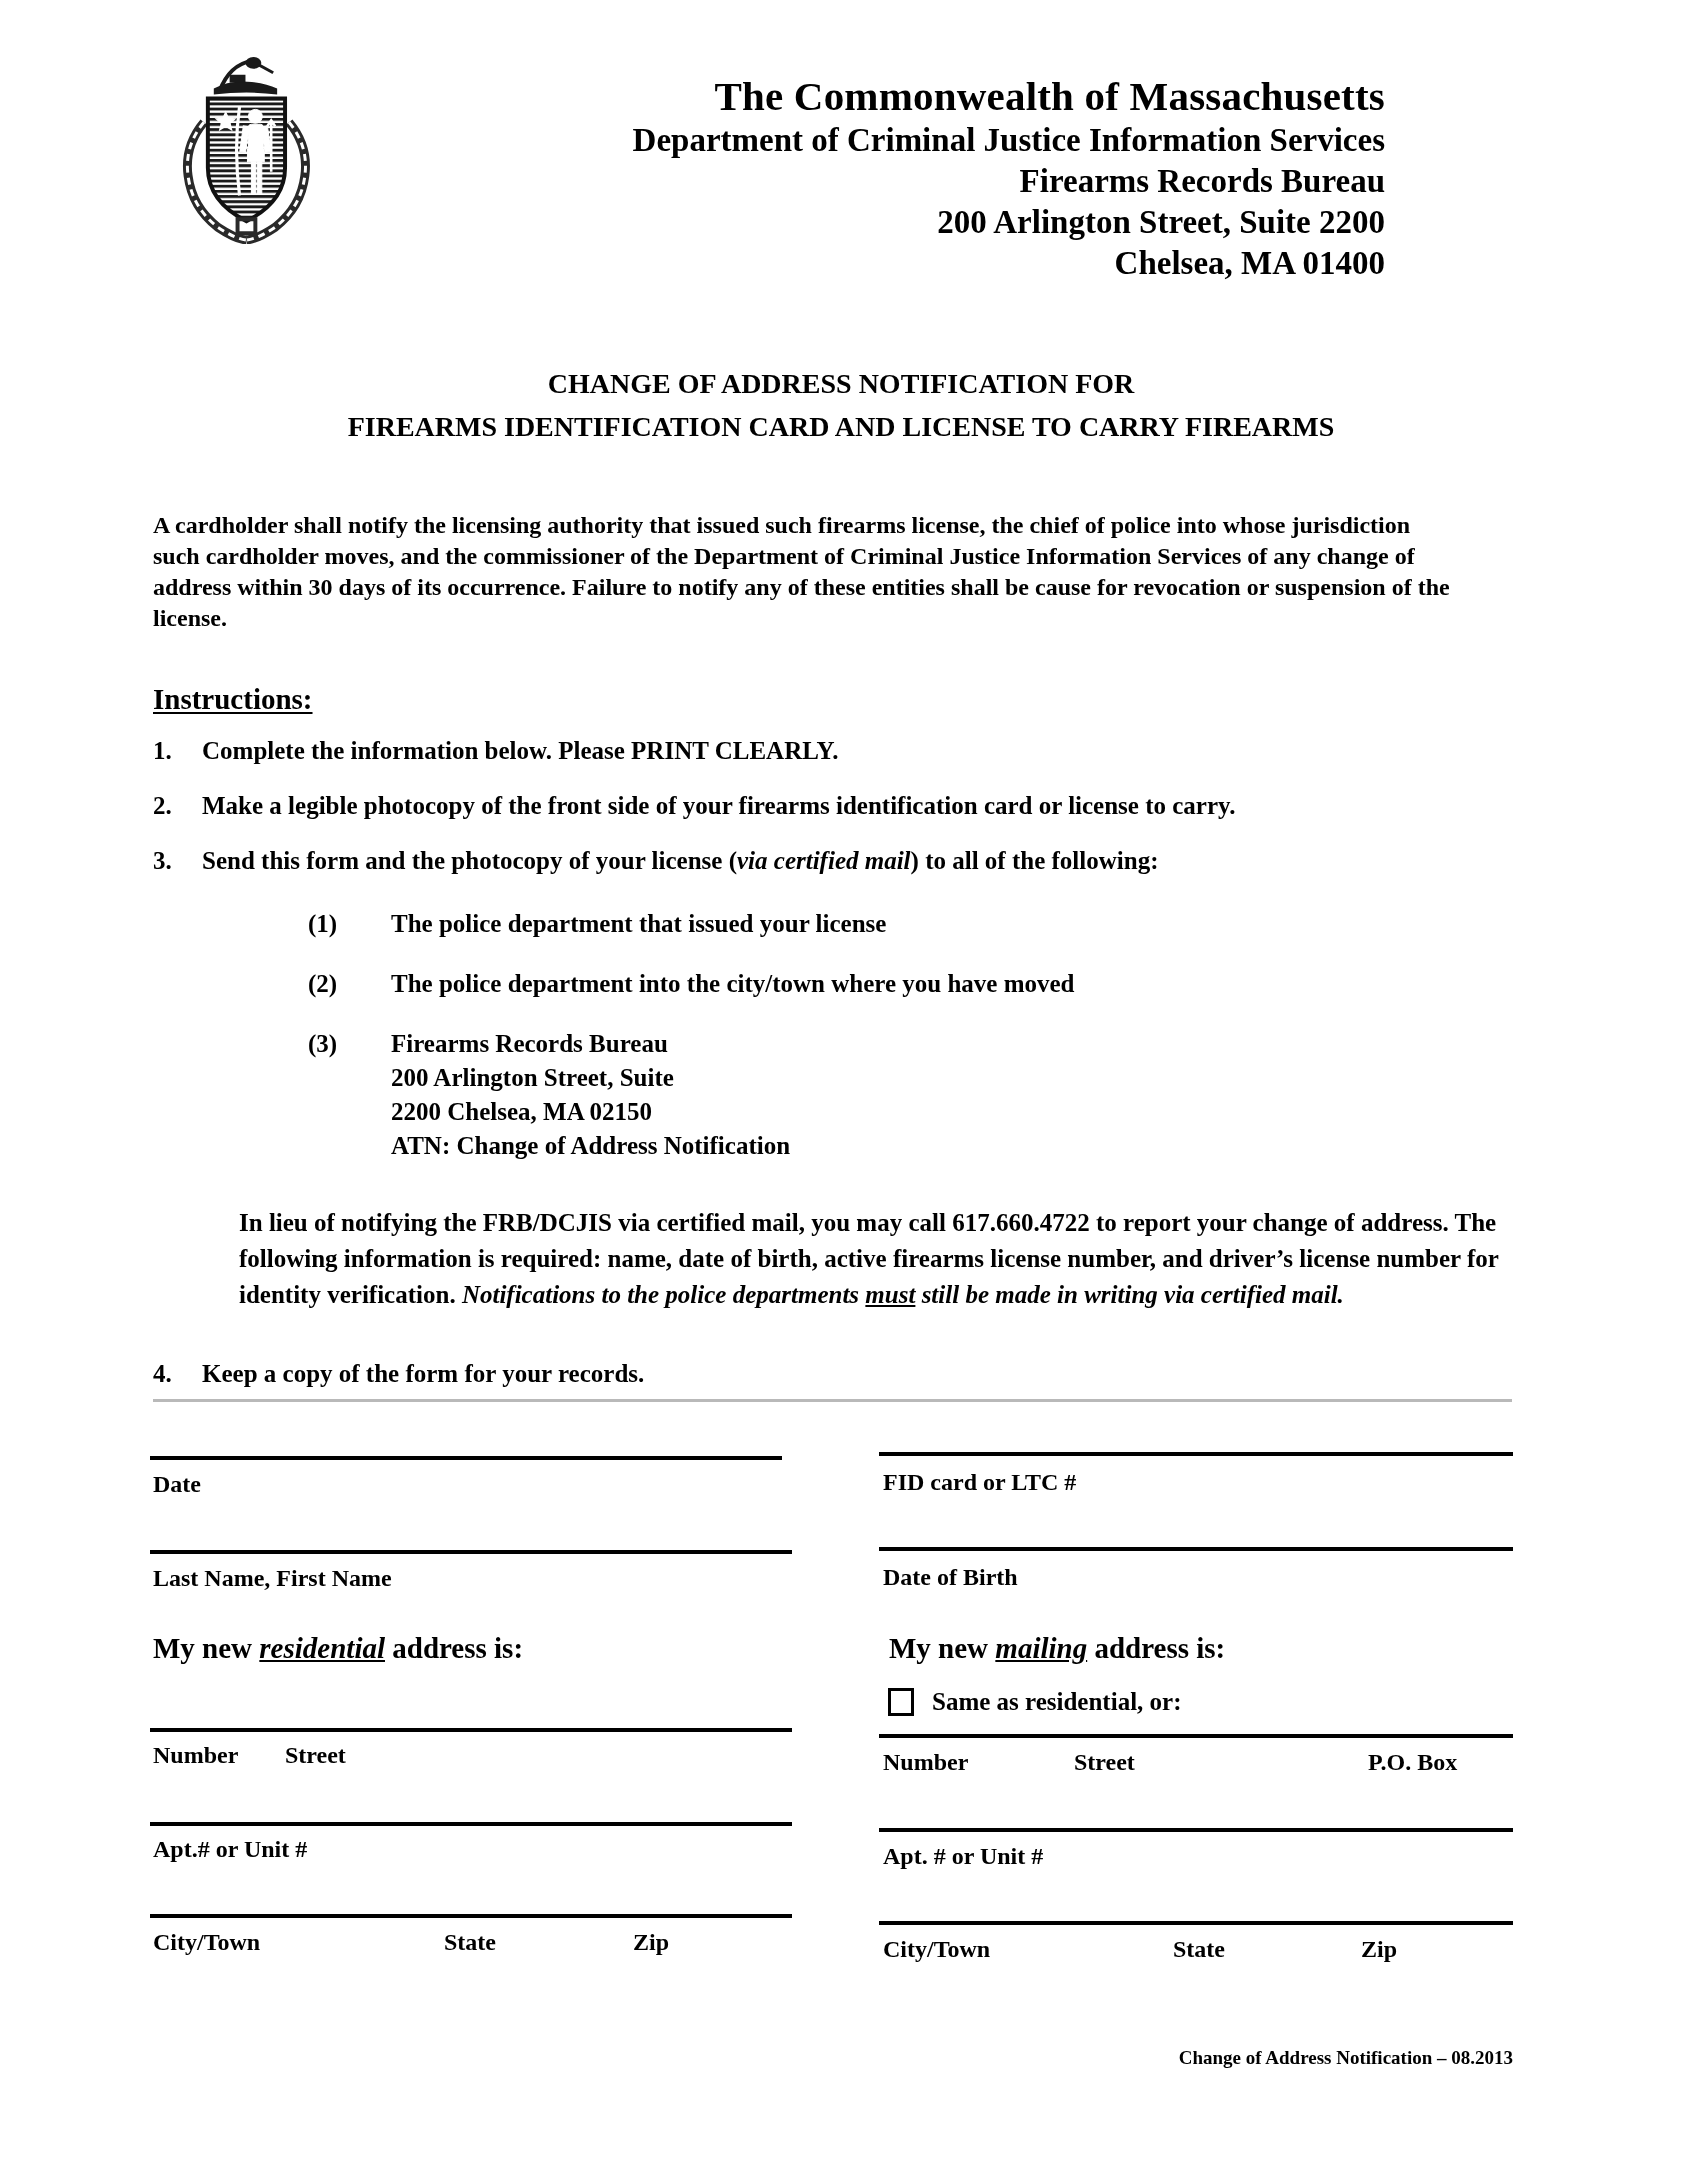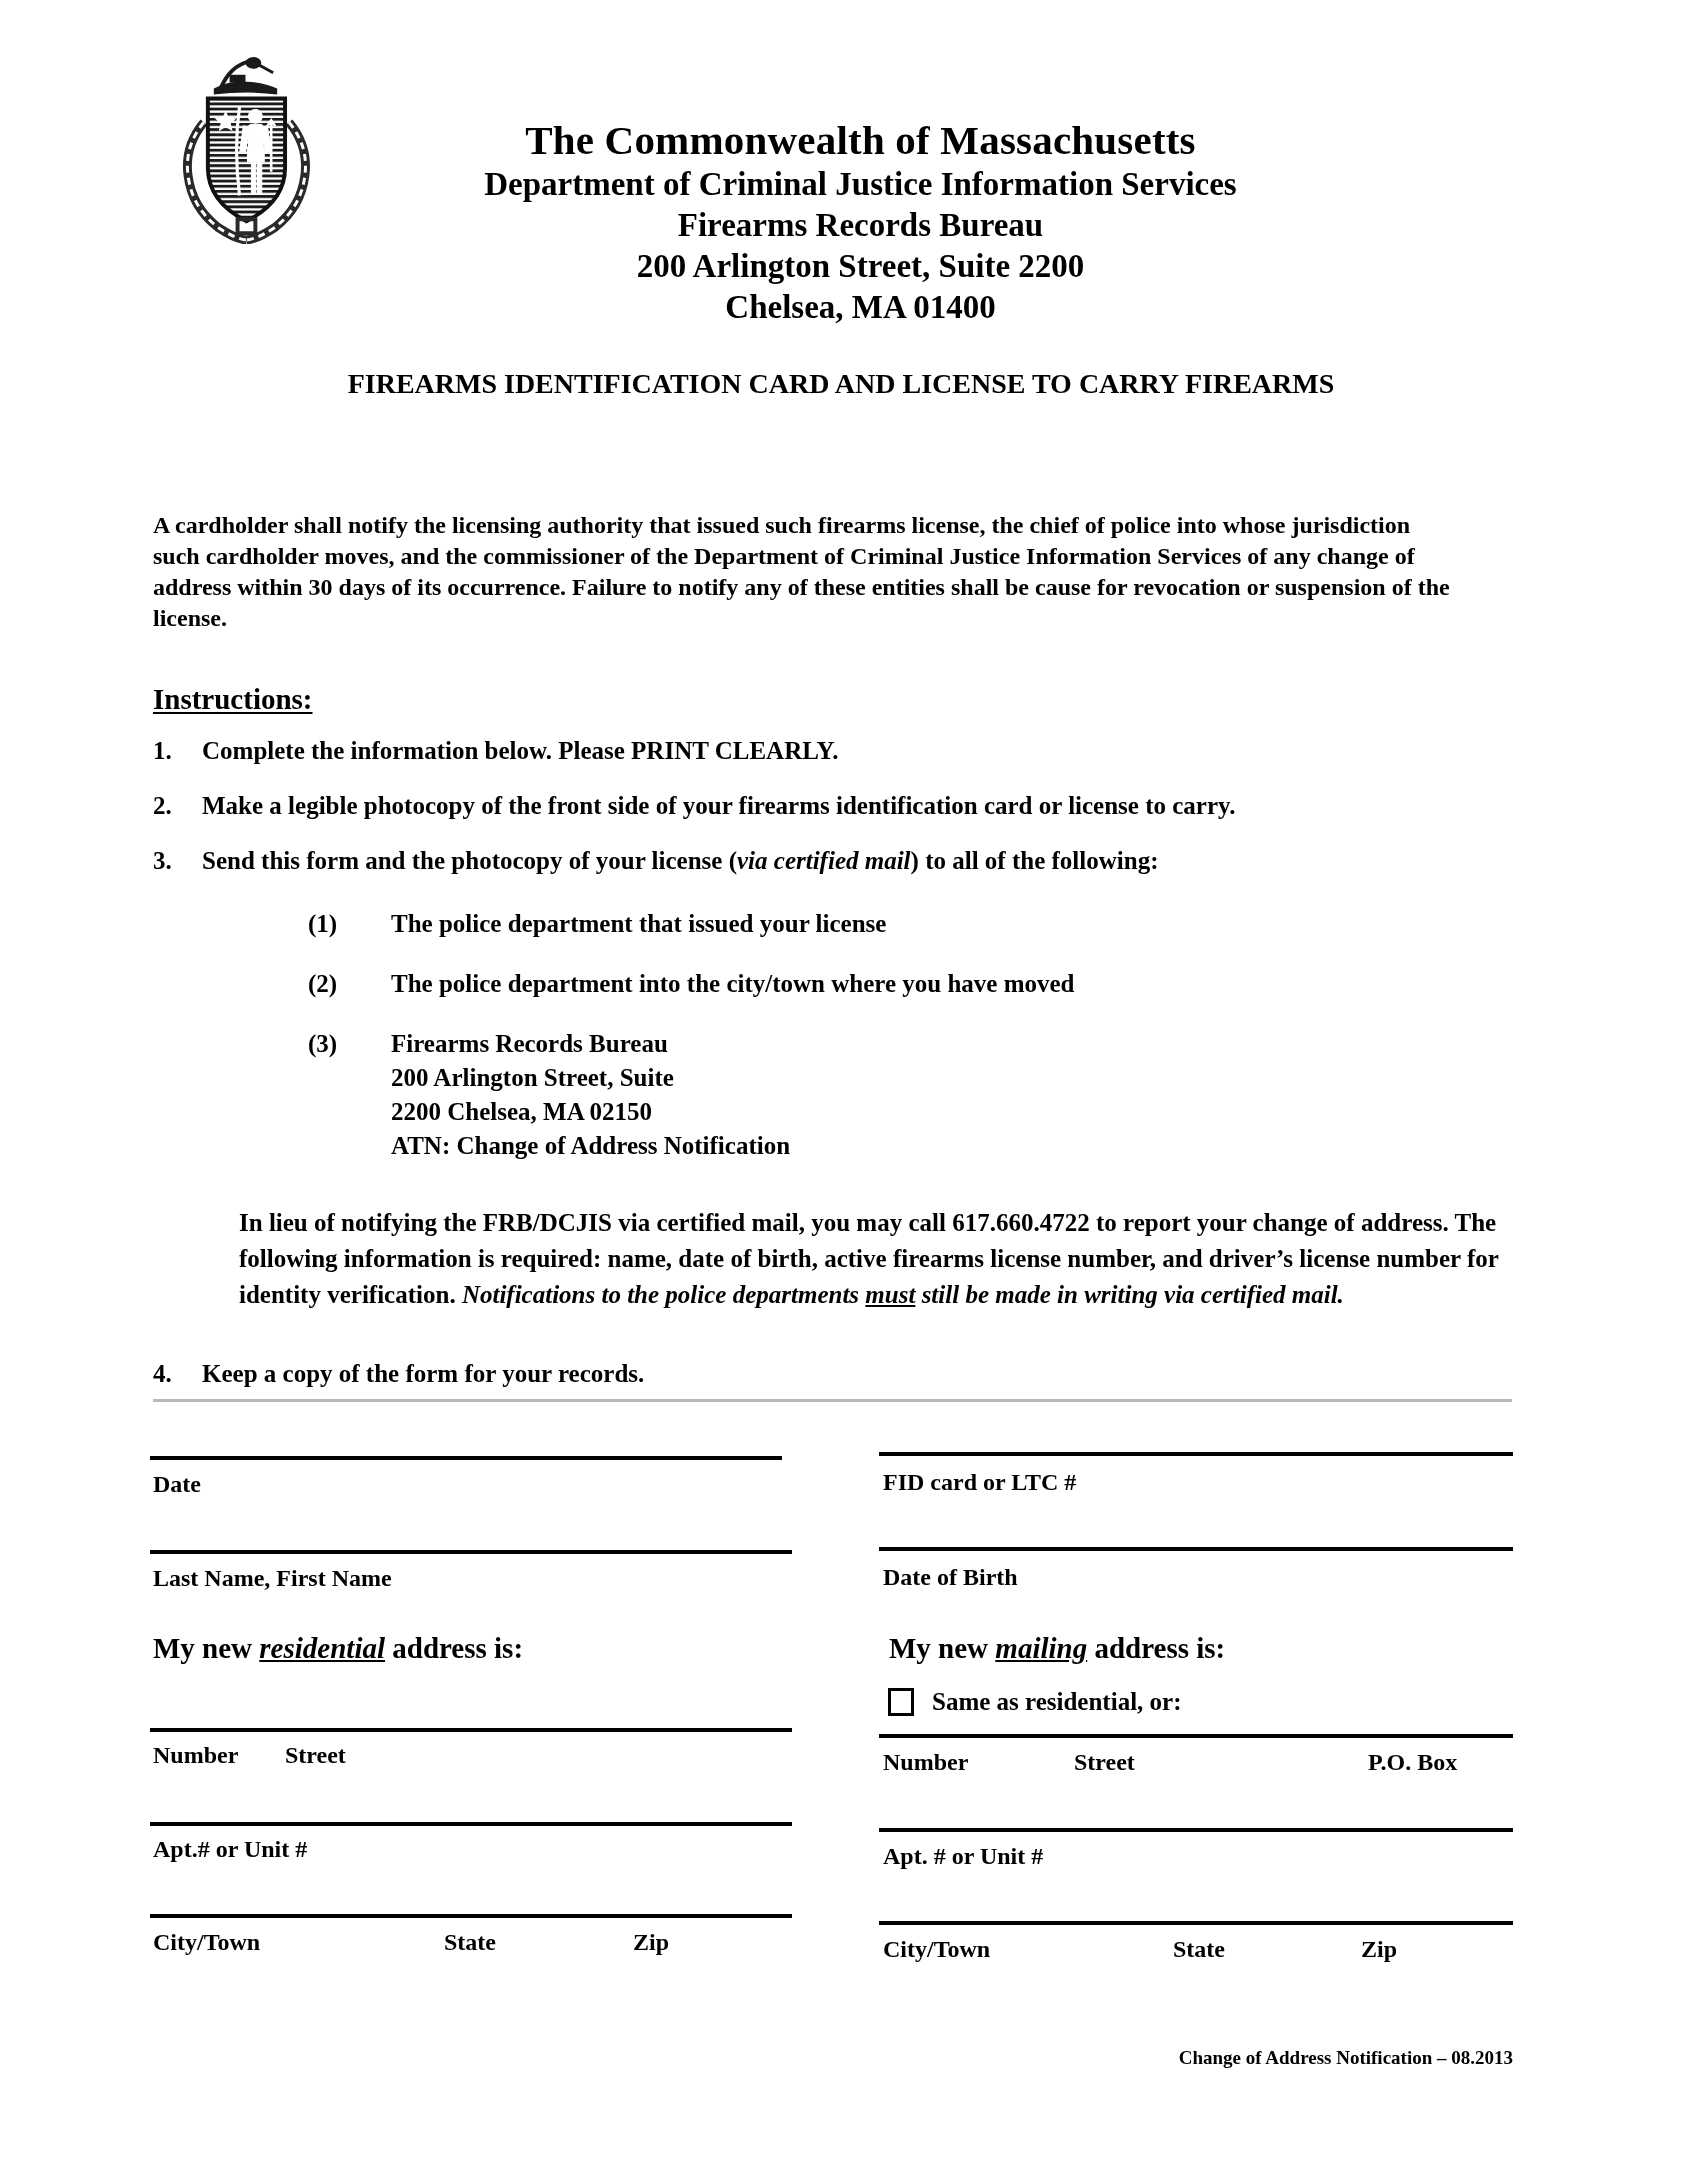--- a/index.html
+++ b/index.html
@@ -37,22 +37,21 @@
     left: 15px;
     top: 0px;
     width: 149px;
     height: 193px;
   }
   .header-text {
     position: absolute;
     left: 183px;
     top: 22px;
     width: 1049px;
-    text-align: center;
-    margin-top: 44px;
+    text-align: right;
   }
   .hdr-line1 {
     font-size: 41px;
     font-weight: bold;
     line-height: 47px;
     letter-spacing: 0.2px;
   }
   .hdr-line {
     font-size: 33px;
     font-weight: bold;
@@ -286,20 +285,21 @@
     <div class="header-text">
       <div class="hdr-line1">The Commonwealth of Massachusetts</div>
       <div class="hdr-line">Department of Criminal Justice Information Services</div>
       <div class="hdr-line">Firearms Records Bureau</div>
       <div class="hdr-line">200 Arlington Street, Suite 2200</div>
       <div class="hdr-line">Chelsea, MA 01400</div>
     </div>
   </div>
 
   <div class="doc-title">
+    <div>CHANGE OF ADDRESS NOTIFICATION FOR</div>
     <div>FIREARMS IDENTIFICATION CARD AND LICENSE TO CARRY FIREARMS</div>
   </div>
 
   <div class="law-body">A cardholder shall notify the licensing authority that issued such firearms license, the chief of police into whose jurisdiction such cardholder moves, and the commissioner of the Department of Criminal Justice Information Services of any change of address within 30 days of its occurrence. Failure to notify any of these entities shall be cause for revocation or suspension of the license.</div>
 
   <div class="instr-head">Instructions:</div>
 
   <div class="instr-list">
 
     <div class="instr-item">

